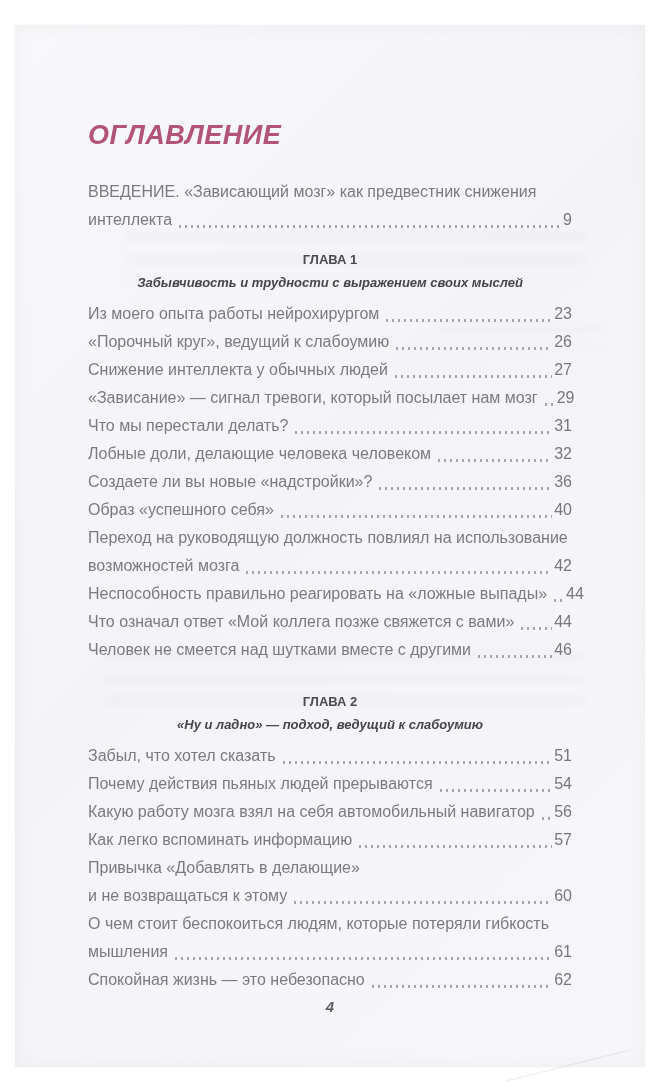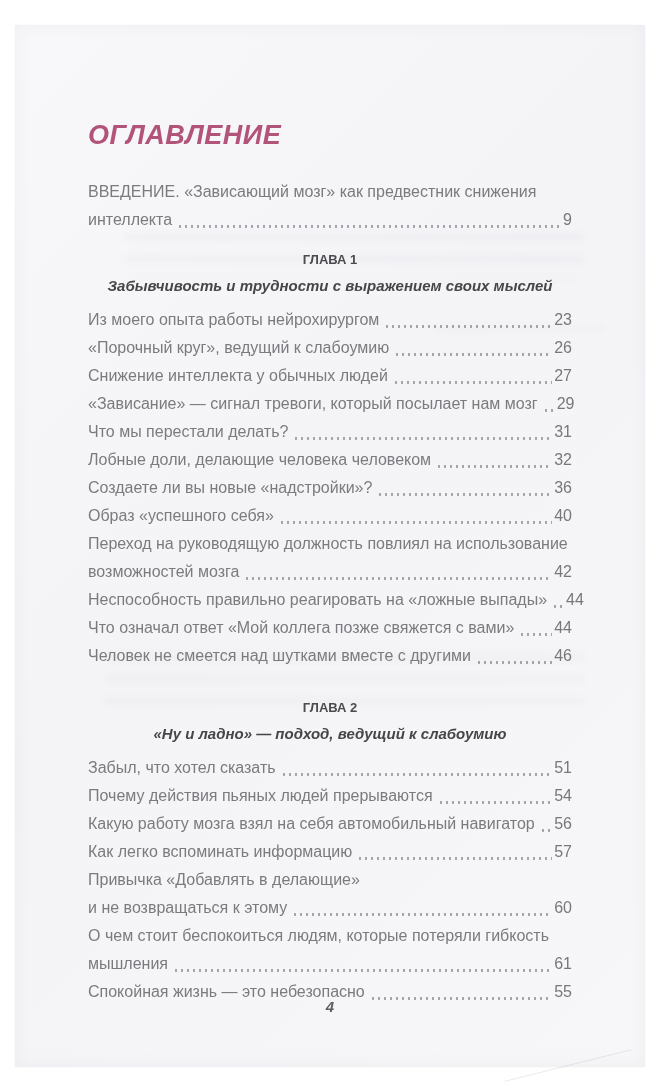--- a/index.html
+++ b/index.html
@@ -67,23 +67,23 @@
     text-align: center;
     font-weight: bold;
     font-size: 13px;
     color: #4b4b4f;
     line-height: 26px;
   }
   .chapter-subtitle {
     text-align: center;
     font-weight: bold;
     font-style: italic;
-    font-size: 15px;
+    font-size: 13px;
     color: #464649;
-    line-height: 26px;
+    line-height: 20px;
     margin-bottom: 7px;
   }
   .section-gap { height: 12px; }
   .footer-page-number {
     position: absolute;
     left: 0;
     right: 0;
     bottom: 52px;
     text-align: center;
     font-size: 15px;
@@ -280,21 +280,21 @@
               <div class="row">
                 <span class="t">мышления</span>
                 <span class="dots"></span>
                 <span class="pg">61</span>
               </div>
             </div>
             <div class="entry">
               <div class="row">
                 <span class="t">Спокойная жизнь — это небезопасно</span>
                 <span class="dots"></span>
-                <span class="pg">55</span>
+                <span class="pg">62</span>
               </div>
             </div>
           </div>
           <div class="section-gap"></div>
         </div>
     </div>
 
     <div class="footer-page-number">4</div>
   </div>
 </div>

